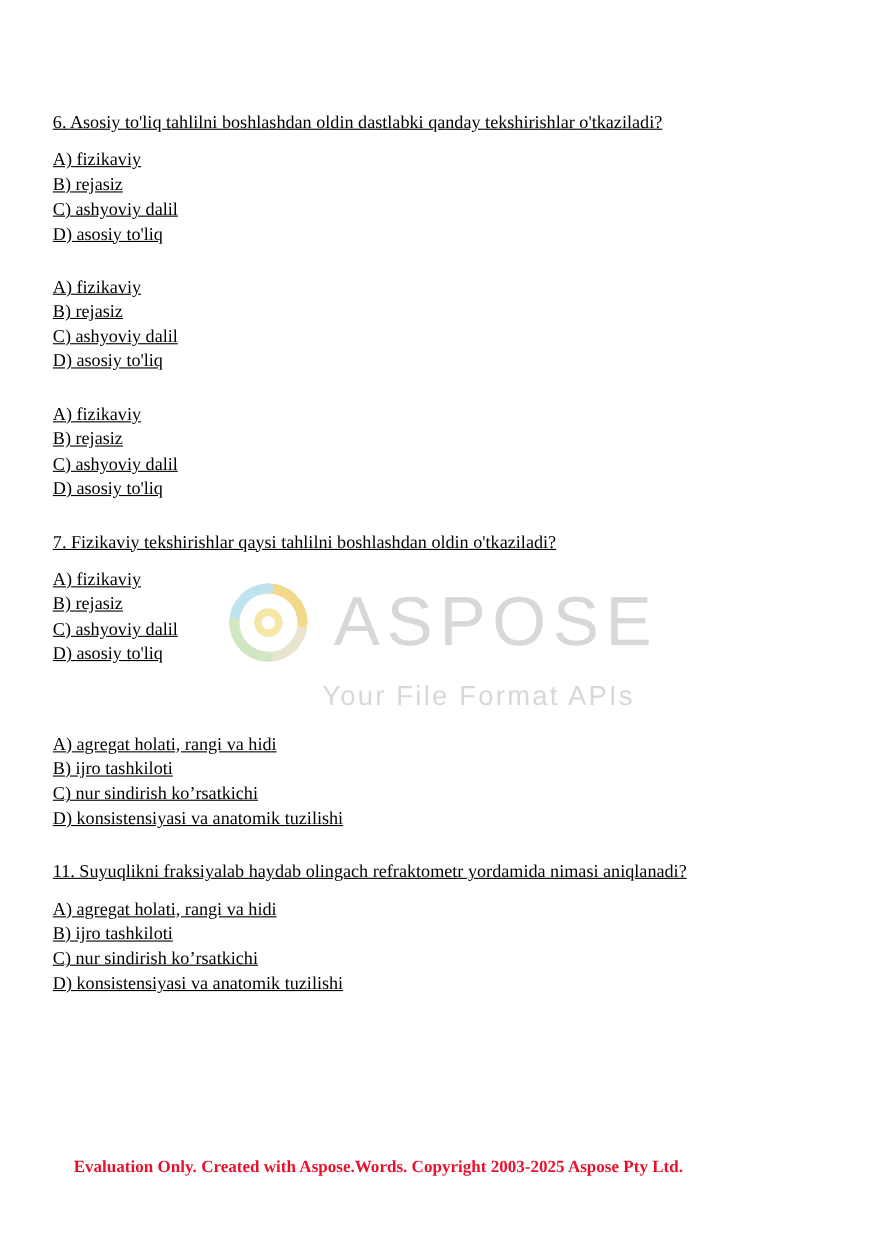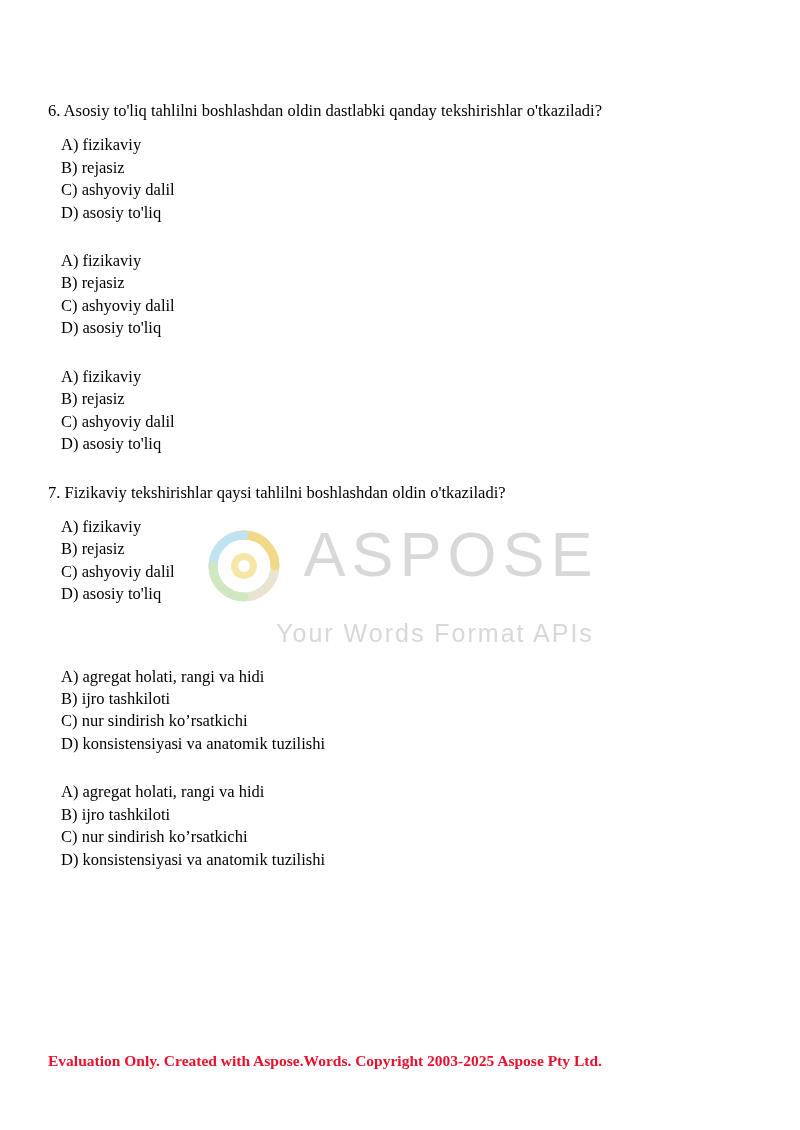--- a/index.html
+++ b/index.html
@@ -19,29 +19,30 @@
     position: relative;
     width: 800px;
     height: 1130px;
     box-sizing: border-box;
     padding: 100px 48px 0 48px;
   }
   .content {
     position: relative;
     z-index: 2;
     width: 704px;
+    text-decoration: underline;
   }
   .question {
     font-size: 16.5px;
     line-height: 1.35;
     text-align: justify;
     margin: 0 0 12px 0;
   }
   .answers {
-    margin: 0 0 26px 13px;
+    margin: 0 0 26px 0;
   }
   .answer {
     font-size: 16.5px;
     line-height: 1.36;
     margin: 0;
   }
   .block {
     margin-bottom: 0;
   }
   .gap-large {
@@ -56,20 +57,21 @@
     height: 160px;
     z-index: 1;
     pointer-events: none;
     display: flex;
     align-items: center;
     justify-content: center;
     flex-direction: column;
   }
   .wm-row {
     display: flex;
+    align-items: center;
     justify-content: center;
   }
   .wm-logo {
     width: 86px;
     height: 86px;
     position: relative;
     margin-right: 16px;
     flex: none;
   }
   .wm-logo svg { display: block; }
@@ -96,20 +98,21 @@
     top: 1052px;
     width: 704px;
     z-index: 3;
   }
   .footer-text {
     color: #e8112d;
     font-family: "Liberation Serif", serif;
     font-weight: bold;
     font-size: 15.5px;
     line-height: 1.2;
+    margin-left: 19px;
   }
 </style>
 </head>
 <body>
 
 <div class="page">
 
   <div class="watermark">
     <div class="wm-row">
       <div class="wm-logo">
@@ -117,21 +120,21 @@
           <circle cx="43" cy="43" r="31" fill="none" stroke="#e9e4cf" stroke-width="9"></circle>
           <path d="M43 12 A31 31 0 0 1 74 43" fill="none" stroke="#f2d98a" stroke-width="9" stroke-linecap="round"></path>
           <path d="M12 43 A31 31 0 0 1 43 12" fill="none" stroke="#bfe3f0" stroke-width="9" stroke-linecap="round"></path>
           <path d="M43 74 A31 31 0 0 1 12 43" fill="none" stroke="#cfe8c2" stroke-width="9" stroke-linecap="round"></path>
           <circle cx="43" cy="43" r="13" fill="#f6e7a8"></circle>
           <circle cx="43" cy="43" r="6" fill="#ffffff"></circle>
         </svg>
       </div>
       <div class="wm-text">ASPOSE</div>
     </div>
-    <div class="wm-sub">Your Words Format APIs</div>
+    <div class="wm-sub">Your File Format APIs</div>
   </div>
 
   <div class="content">
 
     <div class="block">
       <p class="question">6. Asosiy to'liq tahlilni boshlashdan oldin dastlabki qanday tekshirishlar o'tkaziladi?</p>
       <div class="answers">
         <p class="answer">A) fizikaviy</p>
         <p class="answer">B) rejasiz</p>
         <p class="answer">C) ashyoviy dalil</p>
@@ -172,20 +175,21 @@
     <div class="block">
       <div class="answers">
         <p class="answer">A) agregat holati, rangi va hidi</p>
         <p class="answer">B) ijro tashkiloti</p>
         <p class="answer">C) nur sindirish ko’rsatkichi</p>
         <p class="answer">D) konsistensiyasi va anatomik tuzilishi</p>
       </div>
     </div>
 
     <div class="block">
+      <p class="question">11. Suyuqlikni fraksiyalab haydab olingach refraktometr yordamida nimasi aniqlanadi?</p>
       <div class="answers">
         <p class="answer">A) agregat holati, rangi va hidi</p>
         <p class="answer">B) ijro tashkiloti</p>
         <p class="answer">C) nur sindirish ko’rsatkichi</p>
         <p class="answer">D) konsistensiyasi va anatomik tuzilishi</p>
       </div>
     </div>
 
   </div>
 

